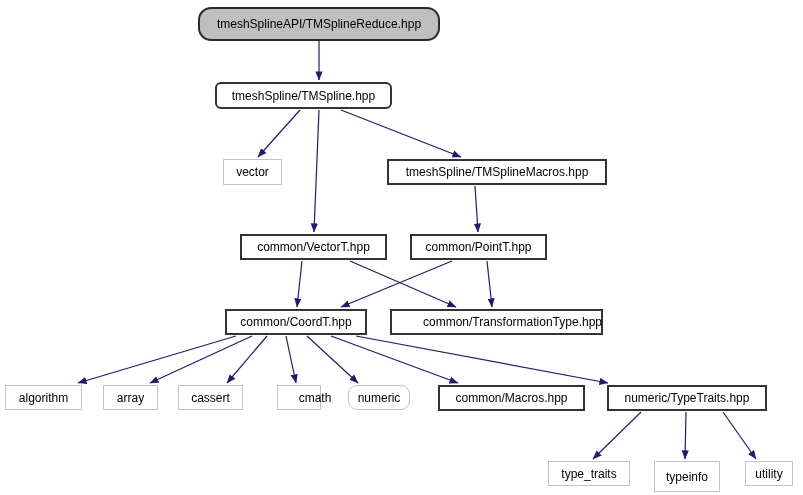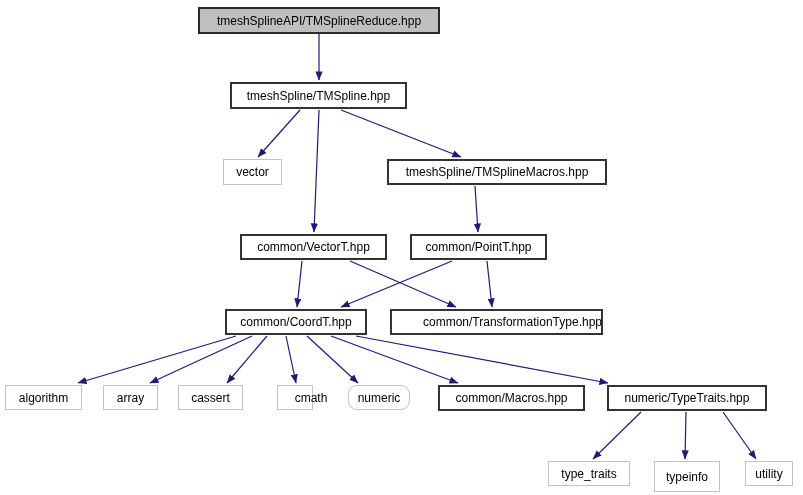--- a/index.html
+++ b/index.html
@@ -61,32 +61,32 @@
     <line x1="267" y1="336" x2="227" y2="383" marker-end="url(#arrowhead)"></line>
     <line x1="286" y1="336" x2="296" y2="383" marker-end="url(#arrowhead)"></line>
     <line x1="307" y1="336" x2="358" y2="383" marker-end="url(#arrowhead)"></line>
     <line x1="331" y1="336" x2="458" y2="383" marker-end="url(#arrowhead)"></line>
     <line x1="356" y1="336" x2="608" y2="383" marker-end="url(#arrowhead)"></line>
     <line x1="641" y1="412" x2="593" y2="459" marker-end="url(#arrowhead)"></line>
     <line x1="686" y1="412" x2="685" y2="459" marker-end="url(#arrowhead)"></line>
     <line x1="723" y1="412" x2="756" y2="459" marker-end="url(#arrowhead)"></line>
   </svg>
 
-  <div class="node root" style="left:198px; top:7px;   width:242px; height:27px;">tmeshSplineAPI/TMSplineReduce.hpp</div>
-  <div class="node project" style="left:230px; top:82px;  width:177px; height:27px;">tmeshSpline/TMSpline.hpp</div>
+  <div class="node root" style="left:198px; top:7px;   width:242px; height:34px;border-radius:13px;">tmeshSplineAPI/TMSplineReduce.hpp</div>
+  <div class="node project" style="left:215px; top:82px;  width:177px; height:27px;border-radius:6px;">tmeshSpline/TMSpline.hpp</div>
   <div class="node std" style="left:223px; top:159px; width:59px;  height:26px;">vector</div>
   <div class="node project" style="left:363px; top:159px; width:220px; height:26px;margin-left:24px;">tmeshSpline/TMSplineMacros.hpp</div>
   <div class="node project" style="left:240px; top:234px; width:147px; height:26px;">common/VectorT.hpp</div>
   <div class="node project" style="left:410px; top:234px; width:137px; height:26px;">common/PointT.hpp</div>
   <div class="node project" style="left:225px; top:309px; width:142px; height:26px;">common/CoordT.hpp</div>
   <div class="node project" style="left:390px; top:309px; width:213px; height:26px;padding-left:32px;">common/TransformationType.hpp</div>
   <div class="node std" style="left:5px;   top:385px; width:77px;  height:25px;">algorithm</div>
   <div class="node std" style="left:103px; top:385px; width:55px;  height:25px;">array</div>
   <div class="node std" style="left:178px; top:385px; width:65px;  height:25px;">cassert</div>
-  <div class="node std" style="left:277px; top:385px; width:36px;  height:25px;padding-left:32px;">cmath</div>
+  <div class="node std" style="left:277px; top:385px; width:44px;  height:25px;padding-left:32px;">cmath</div>
   <div class="node std" style="left:348px; top:385px; width:62px;  height:25px;border-radius:9px;">numeric</div>
   <div class="node project" style="left:438px; top:385px; width:147px; height:26px;">common/Macros.hpp</div>
   <div class="node project" style="left:607px; top:385px; width:160px; height:26px;">numeric/TypeTraits.hpp</div>
   <div class="node std" style="left:548px; top:461px; width:82px;  height:25px;">type_traits</div>
   <div class="node std" style="left:654px; top:461px; width:66px;  height:31px;">typeinfo</div>
   <div class="node std" style="left:745px; top:461px; width:48px;  height:25px;">utility</div>
 
 </div>
 
 </body></html>

